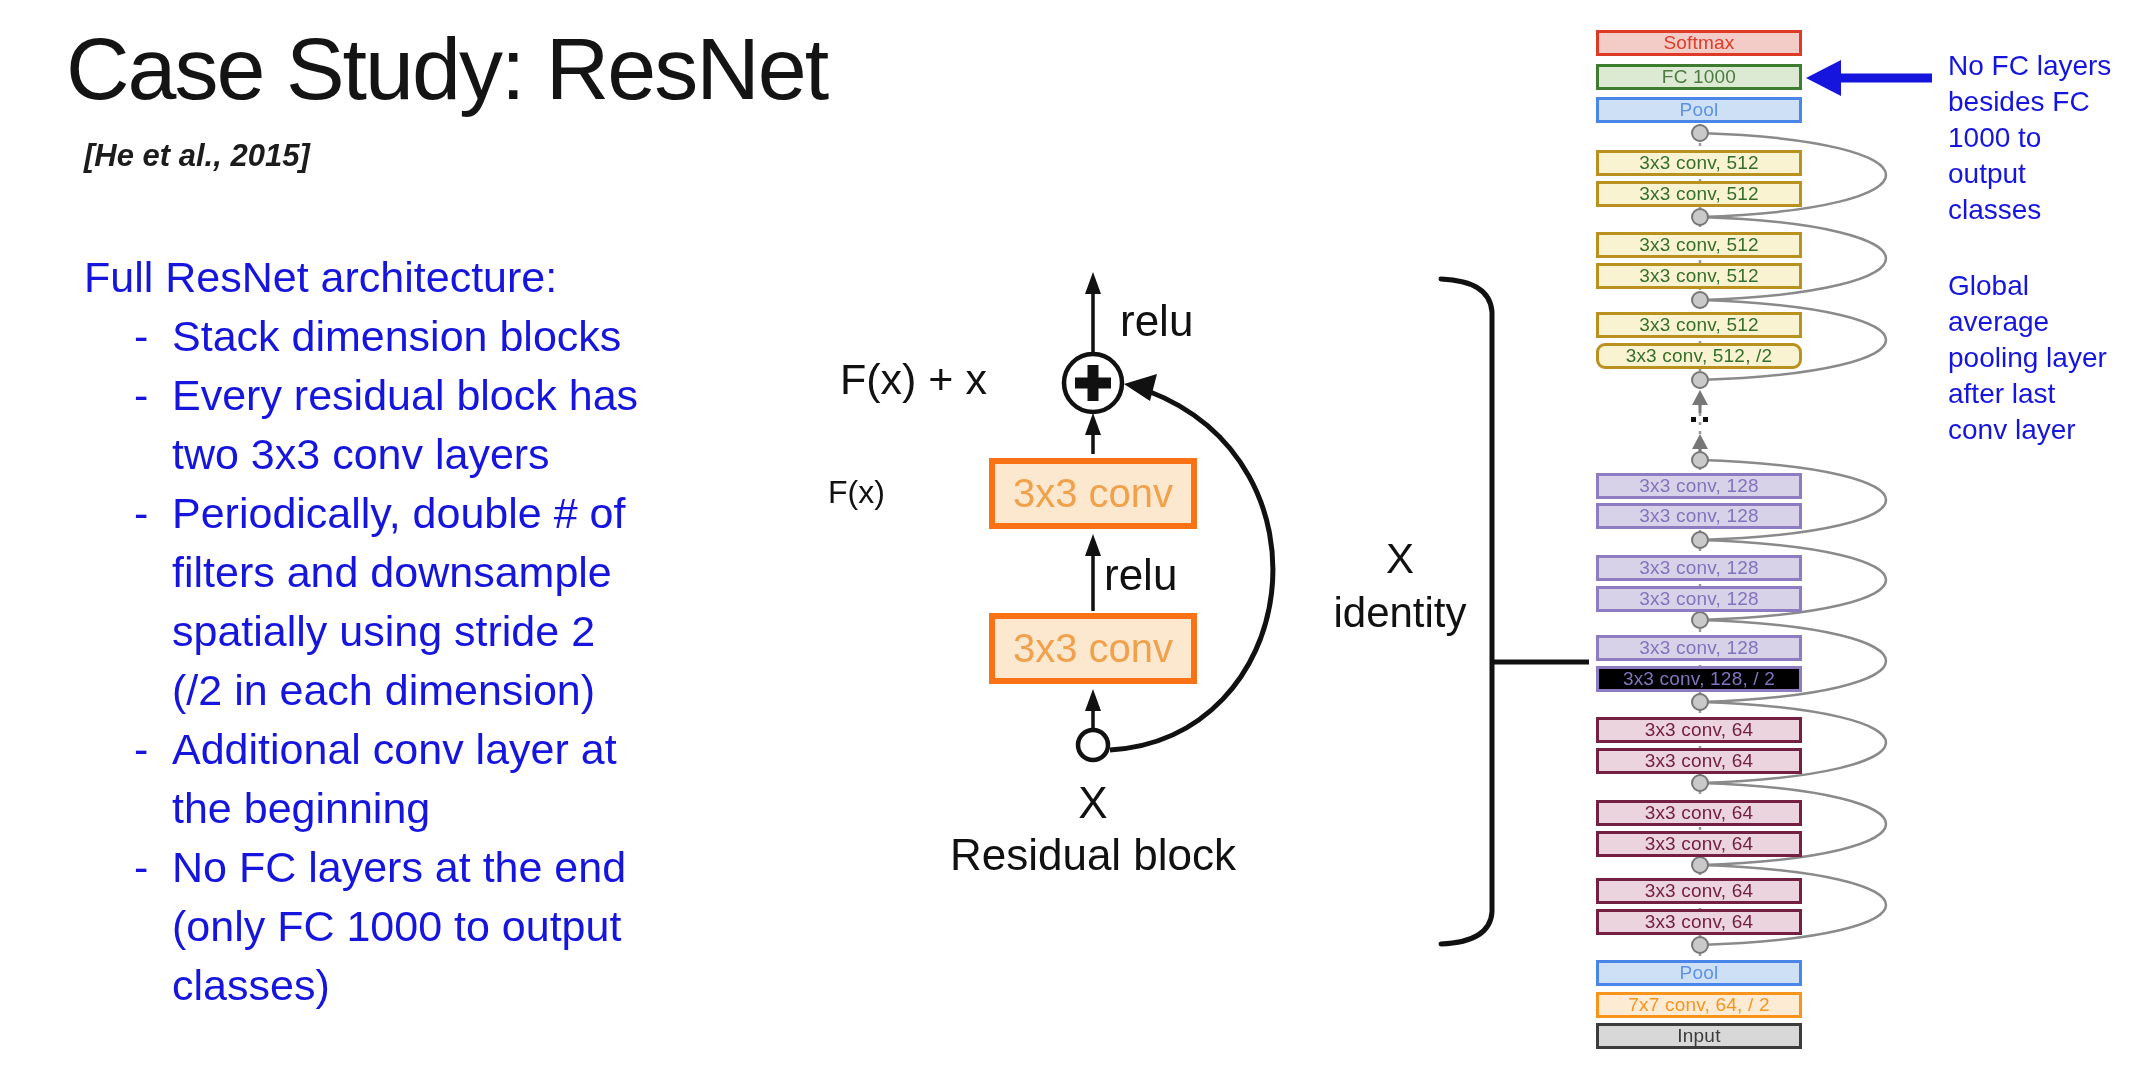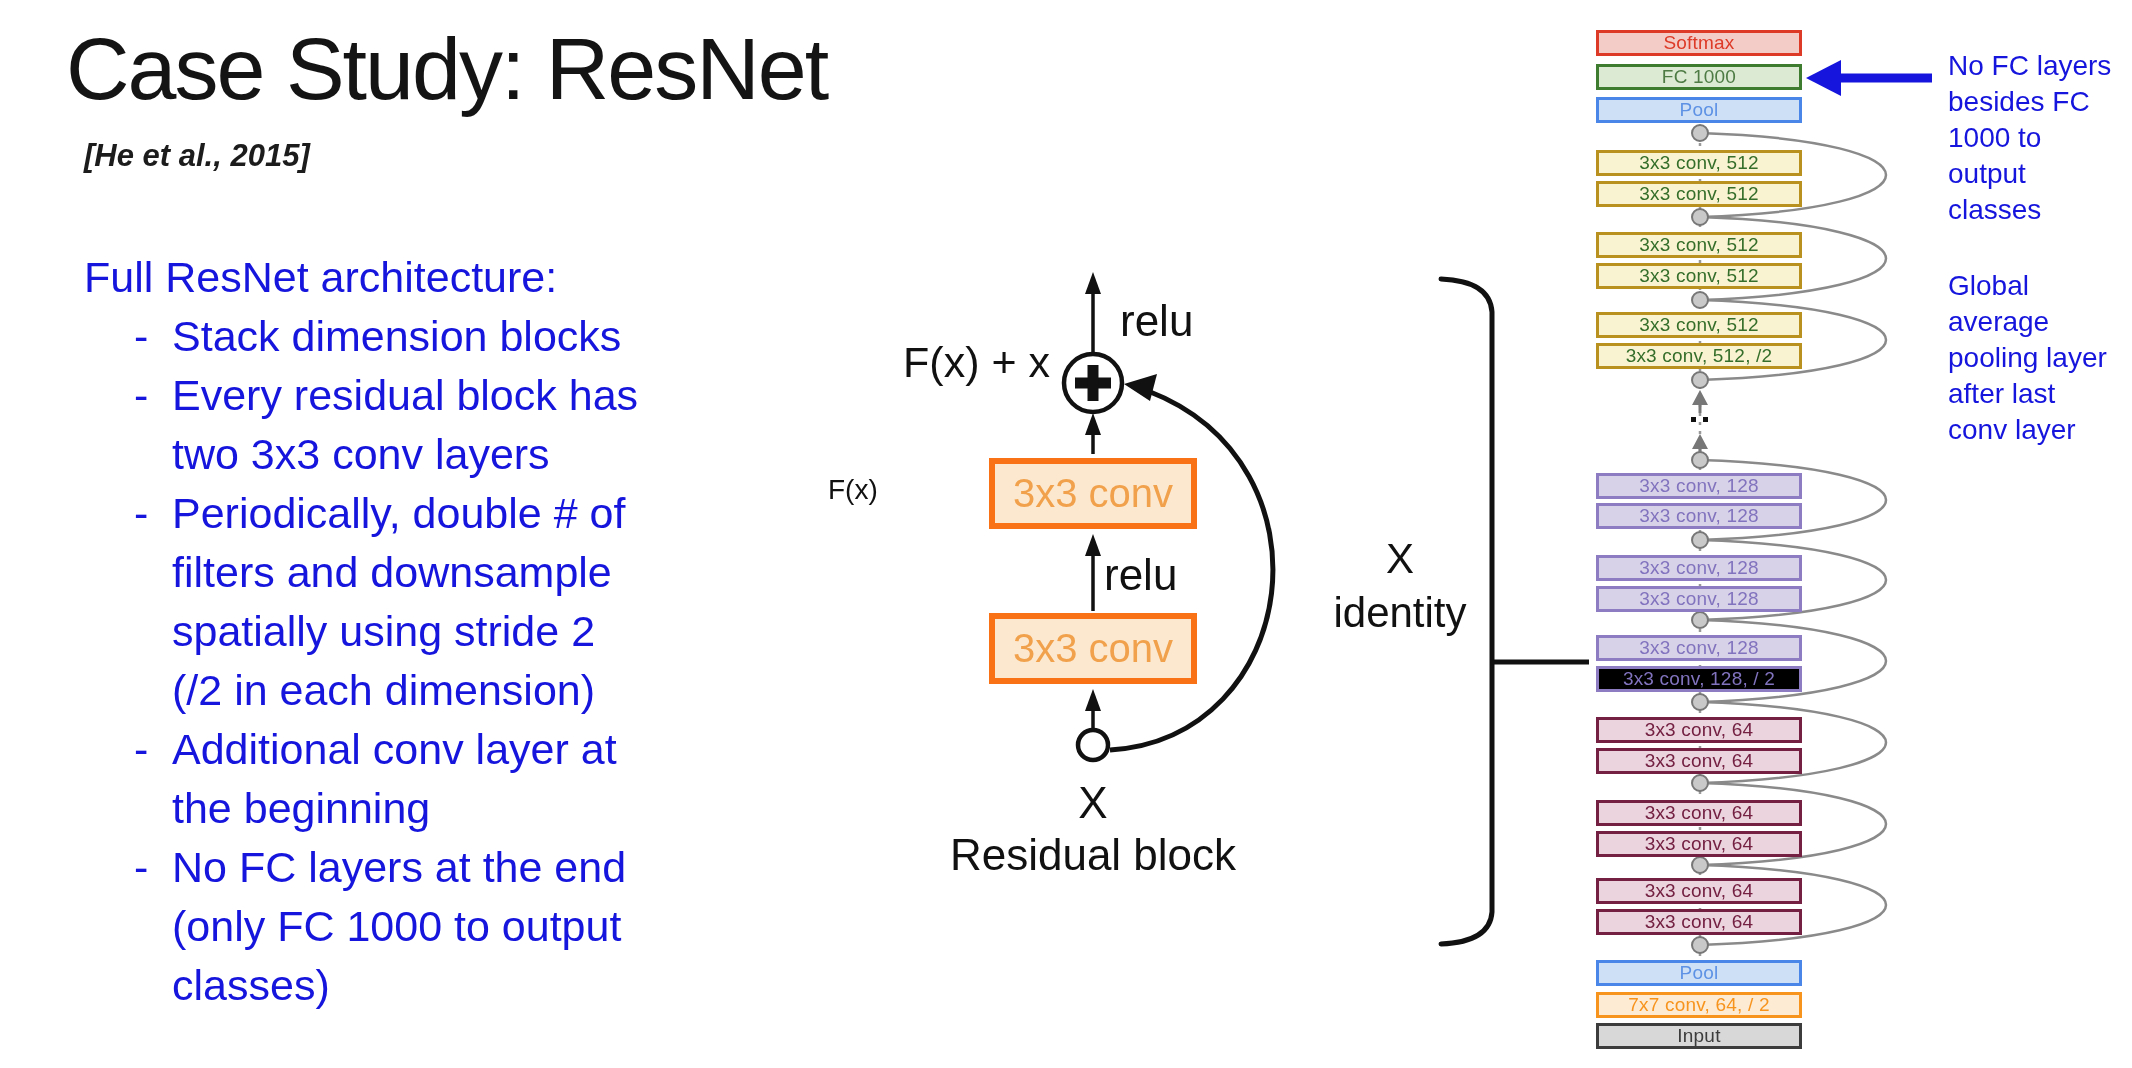--- a/index.html
+++ b/index.html
@@ -11,22 +11,22 @@
   .citation { left:52px; top:138px; font-size:31px; font-style:italic; font-weight:bold; color:#1c1c1c; }
   .bullets { left:52px; top:248px; width:680px; font-size:43px; line-height:59px; color:#1515dd; }
   .bullet-line { position:relative; padding-left:88px; }
   .bullet-line .dash { position:absolute; left:50px; }
   svg.layer { position:absolute; left:0; top:0; pointer-events:none; }
   .conv-box { position:absolute; left:989px; width:208px; height:71px; box-sizing:border-box;
               background:#fce8cf; border:6px solid #f97316; color:#f1a14b; font-size:40px;
               display:flex; align-items:center; justify-content:center; }
   .lbl { position:absolute; color:#111; }
   .lbl-relu-top { left:1120px; top:296px; font-size:44px; }
-  .lbl-sum { left:840px; top:338px; width:210px; text-align:right; font-size:43px; }
-  .lbl-fx { left:828px; top:474px; font-size:28px; }
+  .lbl-sum { left:840px; top:355px; width:210px; text-align:left; font-size:43px; }
+  .lbl-fx { left:828px; top:474px; font-size:32px; }
   .lbl-relu-mid { left:1104px; top:550px; font-size:44px; }
   .lbl-x { left:1043px; top:778px; width:100px; text-align:center; font-size:44px; }
   .lbl-caption { left:893px; top:830px; width:400px; text-align:center; font-size:44px; }
   .lbl-identity { left:1325px; top:532px; width:150px; text-align:center; font-size:42px;
                   line-height:54px; white-space:pre-line; }
   .stack-box { position:absolute; box-sizing:border-box; border:3px solid #000;
                display:flex; align-items:center; justify-content:center;
                font-size:19px; letter-spacing:0.2px; }
   .note { position:absolute; left:1948px; width:190px; font-size:28px; line-height:36px;
           color:#1515dd; white-space:pre-line; }
@@ -148,21 +148,21 @@
 
   <div id="stack-boxes">
       <div class="stack-box" style="left: 1596px; top: 30px; width: 206px; height: 26px; border-color: rgb(221, 58, 39); background: rgb(243, 204, 200); color: rgb(221, 58, 39);">Softmax</div>
       <div class="stack-box" style="left: 1596px; top: 64px; width: 206px; height: 26px; border-color: rgb(62, 125, 47); background: rgb(220, 234, 212); color: rgb(78, 123, 68);">FC 1000</div>
       <div class="stack-box" style="left: 1596px; top: 97px; width: 206px; height: 26px; border-color: rgb(74, 134, 232); background: rgb(206, 224, 246); color: rgb(94, 146, 228);">Pool</div>
       <div class="stack-box" style="left: 1596px; top: 150px; width: 206px; height: 26px; border-color: rgb(184, 145, 30); background: rgb(250, 243, 210); color: rgb(53, 110, 42);">3x3 conv, 512</div>
       <div class="stack-box" style="left: 1596px; top: 181px; width: 206px; height: 26px; border-color: rgb(184, 145, 30); background: rgb(250, 243, 210); color: rgb(53, 110, 42);">3x3 conv, 512</div>
       <div class="stack-box" style="left: 1596px; top: 232px; width: 206px; height: 26px; border-color: rgb(184, 145, 30); background: rgb(250, 243, 210); color: rgb(53, 110, 42);">3x3 conv, 512</div>
       <div class="stack-box" style="left: 1596px; top: 263px; width: 206px; height: 26px; border-color: rgb(184, 145, 30); background: rgb(250, 243, 210); color: rgb(53, 110, 42);">3x3 conv, 512</div>
       <div class="stack-box" style="left: 1596px; top: 312px; width: 206px; height: 26px; border-color: rgb(184, 145, 30); background: rgb(250, 243, 210); color: rgb(53, 110, 42);">3x3 conv, 512</div>
-      <div class="stack-box" style="left: 1596px; top: 343px; width: 206px; height: 26px; border-color: rgb(184, 145, 30); background: rgb(250, 243, 210); color: rgb(53, 110, 42);">3x3 conv, 512, /2</div>
+      <div class="stack-box" style="left: 1596px; top: 343px; width: 206px; height: 26px; border-color: rgb(184, 145, 30); background: rgb(250, 243, 210); color: rgb(53, 110, 42); border-radius: 9px;">3x3 conv, 512, /2</div>
       <div class="stack-box" style="left: 1596px; top: 473px; width: 206px; height: 26px; border-color: rgb(142, 124, 195); background: rgb(216, 210, 232); color: rgb(130, 115, 190);">3x3 conv, 128</div>
       <div class="stack-box" style="left: 1596px; top: 503px; width: 206px; height: 26px; border-color: rgb(142, 124, 195); background: rgb(216, 210, 232); color: rgb(130, 115, 190);">3x3 conv, 128</div>
       <div class="stack-box" style="left: 1596px; top: 555px; width: 206px; height: 26px; border-color: rgb(142, 124, 195); background: rgb(216, 210, 232); color: rgb(130, 115, 190);">3x3 conv, 128</div>
       <div class="stack-box" style="left: 1596px; top: 586px; width: 206px; height: 26px; border-color: rgb(142, 124, 195); background: rgb(216, 210, 232); color: rgb(130, 115, 190);">3x3 conv, 128</div>
       <div class="stack-box" style="left: 1596px; top: 635px; width: 206px; height: 26px; border-color: rgb(142, 124, 195); background: rgb(216, 210, 232); color: rgb(130, 115, 190);">3x3 conv, 128</div>
       <div class="stack-box" style="left: 1596px; top: 666px; width: 206px; height: 26px; border-color: rgb(142, 124, 195); background: #000000; color: rgb(130, 115, 190);">3x3 conv, 128, / 2</div>
       <div class="stack-box" style="left: 1596px; top: 717px; width: 206px; height: 26px; border-color: rgb(115, 32, 66); background: rgb(235, 212, 221); color: rgb(115, 32, 66);">3x3 conv, 64</div>
       <div class="stack-box" style="left: 1596px; top: 748px; width: 206px; height: 26px; border-color: rgb(115, 32, 66); background: rgb(235, 212, 221); color: rgb(115, 32, 66);">3x3 conv, 64</div>
       <div class="stack-box" style="left: 1596px; top: 800px; width: 206px; height: 26px; border-color: rgb(115, 32, 66); background: rgb(235, 212, 221); color: rgb(115, 32, 66);">3x3 conv, 64</div>
       <div class="stack-box" style="left: 1596px; top: 831px; width: 206px; height: 26px; border-color: rgb(115, 32, 66); background: rgb(235, 212, 221); color: rgb(115, 32, 66);">3x3 conv, 64</div>

